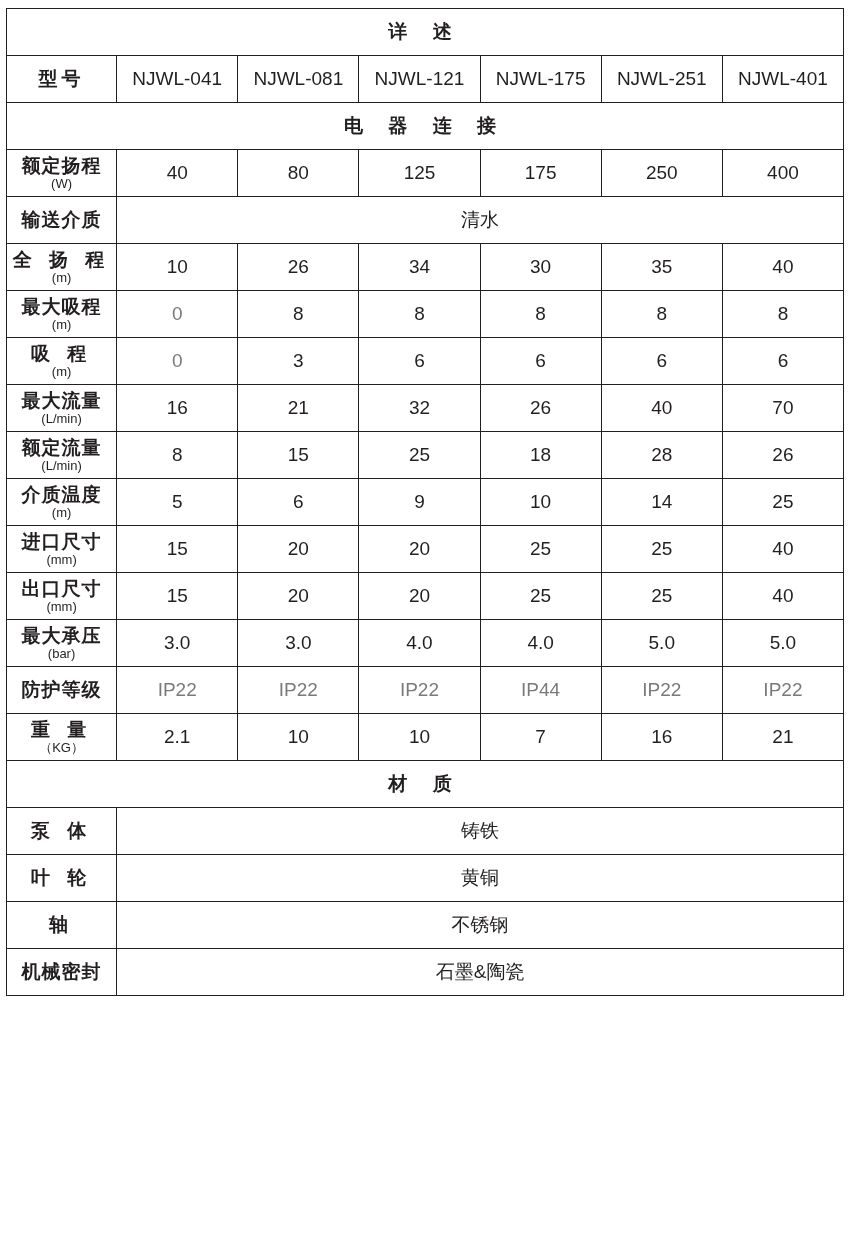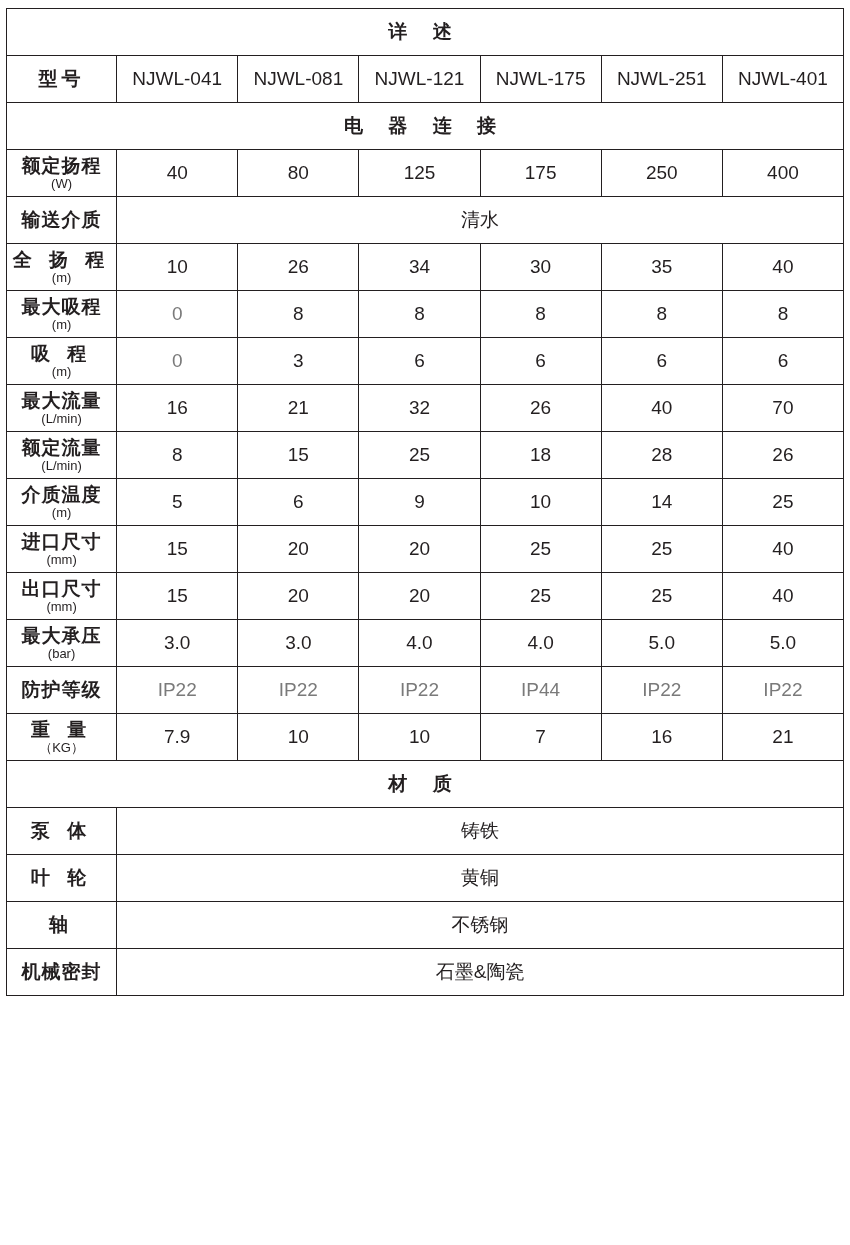--- a/index.html
+++ b/index.html
@@ -292,21 +292,21 @@
         <td class="value grey">IP44</td>
         <td class="value grey">IP22</td>
         <td class="value grey">IP22</td>
       </tr>
 
       <tr>
         <td class="rowlabel wide">
           <span class="lbl">重  量</span>
           <span class="unit">（KG）</span>
         </td>
-        <td class="value">7.9</td>
+        <td class="value">2.1</td>
         <td class="value">10</td>
         <td class="value">10</td>
         <td class="value">7</td>
         <td class="value">16</td>
         <td class="value">21</td>
       </tr>
 
       <tr>
         <td class="section" colspan="7">材    质</td>
       </tr>

